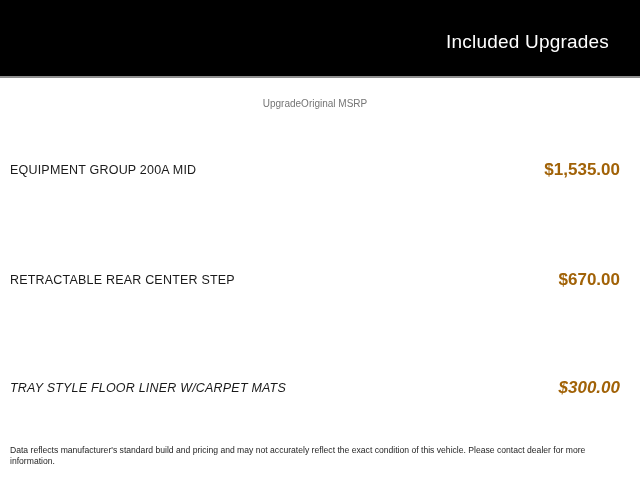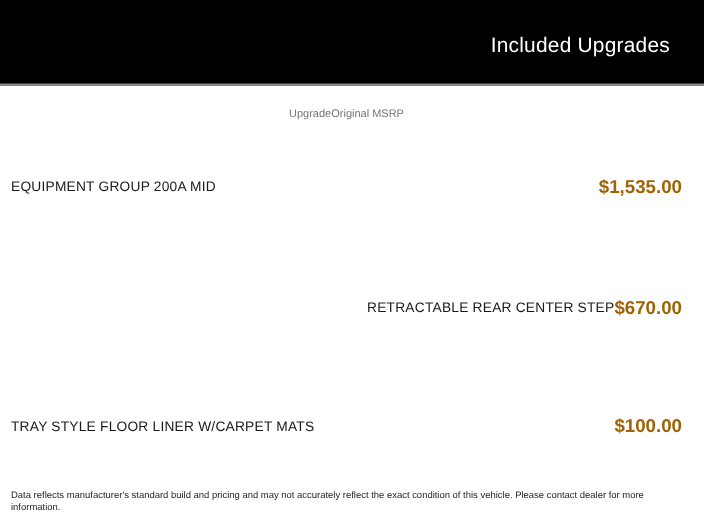--- a/index.html
+++ b/index.html
@@ -46,22 +46,22 @@
   }
   .row {
     position: absolute;
     left: 10px;
     right: 20px;
     display: flex;
     justify-content: space-between;
     align-items: center;
   }
   .row-1 { top: 158px; height: 24px; gap: 38px; }
-  .row-2 { top: 268px; height: 24px; justify-content: flex-end; }
-  .row-3 { top: 376px; height: 24px; }
+  .row-2 { top: 268px; height: 24px; }
+  .row-3 { top: 376px; height: 24px; font-style: italic; }
   .row-label {
     color: #1a1a1a;
     font-size: 12.5px;
     line-height: 20px;
     letter-spacing: 0.2px;
     white-space: nowrap;
   }
   .row-price {
     color: #a16207;
     font-size: 17px;
@@ -98,18 +98,18 @@
     <span class="row-price">$1,535.00</span>
   </div>
 
   <div class="row row-2">
     <span class="row-label">RETRACTABLE REAR CENTER STEP</span>
     <span class="row-price">$670.00</span>
   </div>
 
   <div class="row row-3">
     <span class="row-label">TRAY STYLE FLOOR LINER W/CARPET MATS</span>
-    <span class="row-price">$100.00</span>
+    <span class="row-price">$300.00</span>
   </div>
 
   <div class="disclaimer">Data reflects manufacturer's standard build and pricing and may not accurately reflect the exact condition of this vehicle. Please contact dealer for more information.</div>
 
 </div>
 
 </body></html>

